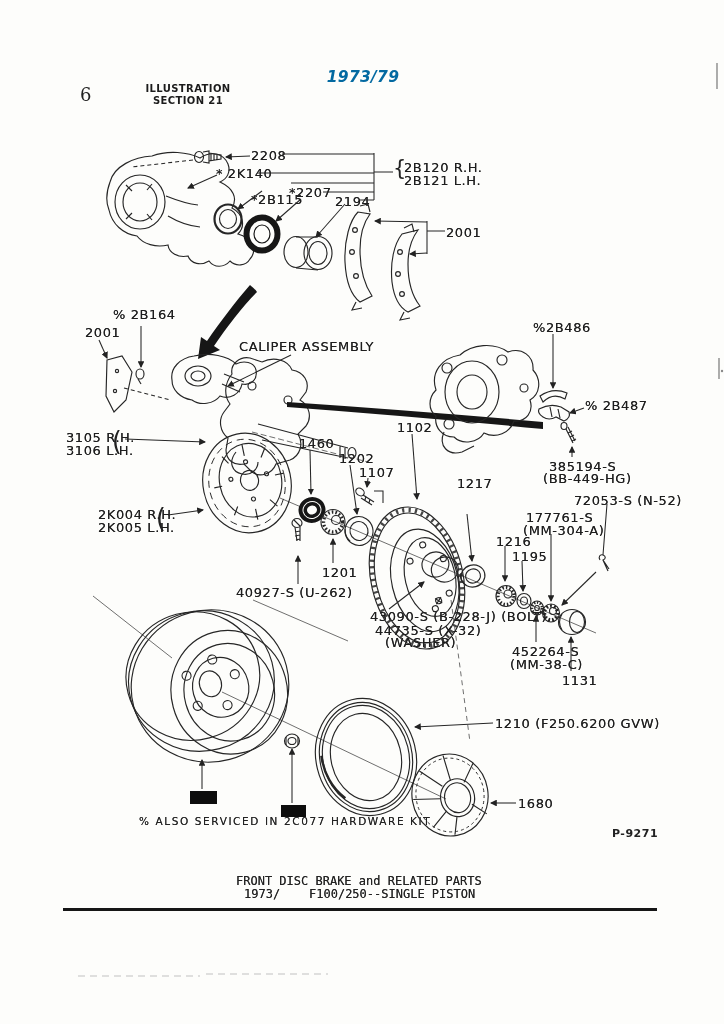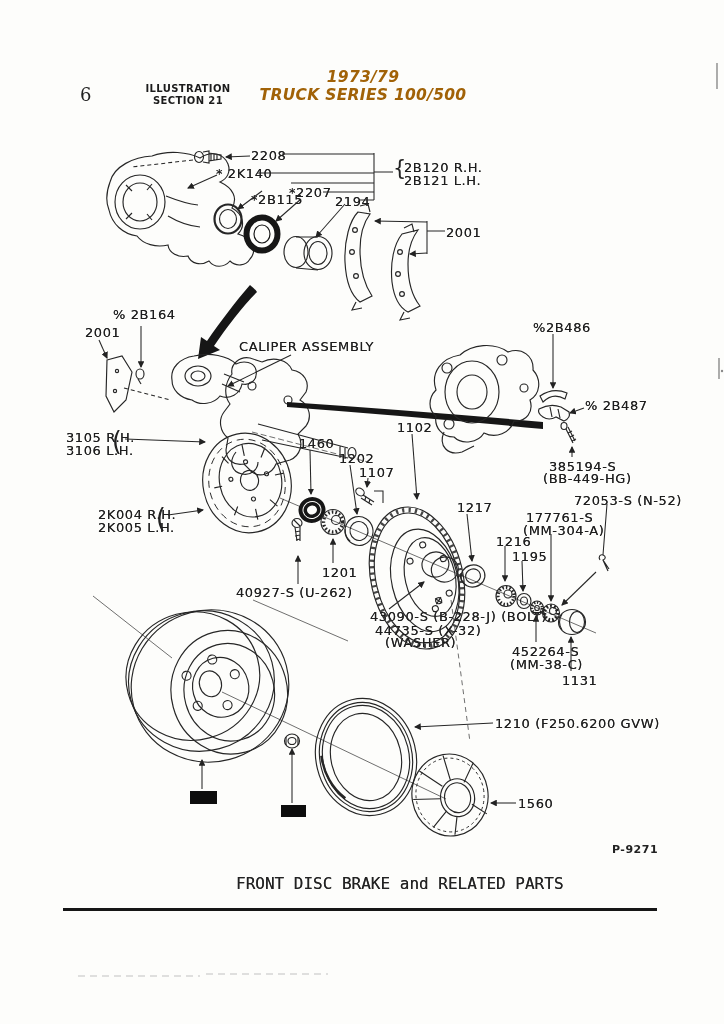--- a/index.html
+++ b/index.html
@@ -7,27 +7,27 @@
         font-family:"DejaVu Sans",sans-serif;color:#1c1c1c;}
   .lbl{position:absolute;font-size:13px;letter-spacing:.6px;white-space:nowrap;
        color:#1e1e1e;text-shadow:0 0 .4px #444;}
   .brace{position:absolute;color:#222;font-family:"DejaVu Sans",sans-serif;line-height:1;}
   .pageno{position:absolute;left:80px;top:84px;font-family:"DejaVu Serif",serif;
           font-size:18px;color:#222;}
   .section{position:absolute;left:138px;top:83px;width:100px;text-align:center;
            font-size:10px;font-weight:bold;letter-spacing:.4px;line-height:12px;color:#1b1b1b;}
   .title{position:absolute;left:256px;top:68px;width:214px;text-align:center;
          font-size:15.5px;font-weight:bold;font-style:italic;letter-spacing:.3px;
-         line-height:18px;color:#a16207;}
+         line-height:18px;color:#0369a1;}
   .footnote{position:absolute;font-size:10.5px;letter-spacing:1.6px;color:#222;white-space:nowrap;
             text-shadow:0 0 .4px #555;}
-  .caption{position:absolute;font-family:"DejaVu Sans Mono",monospace;font-size:16px;
+  .caption{position:absolute;font-family:"DejaVu Sans Mono",monospace;font-size:12px;
            color:#222;white-space:pre;text-shadow:0 0 .4px #555;}
   .plate{position:absolute;left:612px;top:827px;font-size:11px;font-weight:bold;
-         letter-spacing:.5px;color:#222;margin-top:16px;}
+         letter-spacing:.5px;color:#222;}
   .rule{position:absolute;left:63px;top:908px;width:594px;height:3px;background:#161616;}
   svg{position:absolute;left:0;top:0;}
   svg .ln{stroke:#262626;stroke-width:1.05;fill:none;}
   svg .pt{stroke:#262626;stroke-width:1.15;fill:none;}
   svg .thin{stroke:#4a4a4a;stroke-width:.8;fill:none;}
 </style>
 </head>
 <body>
 
 <div class="page">
@@ -333,21 +333,20 @@
     <path d="M78,976 H200 M206,974 H328" stroke="#c2c2c2" stroke-width="1.2" stroke-dasharray="7,5" fill="none"></path>
   </svg>
 
   <div class="pageno">6</div>
   <div class="section">
     <div>ILLUSTRATION</div>
     <div>SECTION 21</div>
   </div>
   <div class="title">
     <div>1973/79</div>
-    <div>TRUCK SERIES 100/500</div>
   </div>
 
   <div class="lbl" style="left:251px;top:148px">2208</div>
   <div class="lbl" style="left:216px;top:166px">* 2K140</div>
   <div class="lbl" style="left:251px;top:192px">*2B115</div>
   <div class="lbl" style="left:289px;top:185px">*2207</div>
   <div class="lbl" style="left:335px;top:194px">2194</div>
   <div class="brace" style="left:393px;top:158px;font-size:21px">{</div>
   <div class="lbl" style="left:404px;top:160px">2B120 R.H.</div>
   <div class="lbl" style="left:404px;top:173px">2B121 L.H.</div>
@@ -359,37 +358,39 @@
   <div class="lbl" style="left:585px;top:398px">% 2B487</div>
   <div class="lbl" style="left:66px;top:430px">3105 R.H.</div>
   <div class="lbl" style="left:66px;top:443px">3106 L.H.</div>
   <div class="brace" style="left:112px;top:429px;font-size:25px;transform:scaleY(1.05)">(</div>
   <div class="lbl" style="left:397px;top:420px">1102</div>
   <div class="lbl" style="left:299px;top:436px">1460</div>
   <div class="lbl" style="left:339px;top:451px">1202</div>
   <div class="lbl" style="left:359px;top:465px">1107</div>
   <div class="lbl" style="left:549px;top:459px">385194-S</div>
   <div class="lbl" style="left:543px;top:471px">(BB-449-HG)</div>
-  <div class="lbl" style="left:457px;top:500px">1217</div>
+  <div class="lbl" style="left:457px;top:476px">1217</div>
   <div class="lbl" style="left:574px;top:493px">72053-S (N-52)</div>
   <div class="lbl" style="left:98px;top:507px">2K004 R.H.</div>
   <div class="lbl" style="left:98px;top:520px">2K005 L.H.</div>
   <div class="brace" style="left:156px;top:506px;font-size:25px;transform:scaleY(1.05)">(</div>
   <div class="lbl" style="left:526px;top:510px">177761-S</div>
   <div class="lbl" style="left:523px;top:523px">(MM-304-A)</div>
   <div class="lbl" style="left:496px;top:534px">1216</div>
   <div class="lbl" style="left:512px;top:549px">1195</div>
   <div class="lbl" style="left:322px;top:565px">1201</div>
   <div class="lbl" style="left:236px;top:585px">40927-S (U-262)</div>
   <div class="lbl" style="left:370px;top:609px">43090-S (B-228-J) (BOLT)</div>
   <div class="lbl" style="left:375px;top:623px">44735-S (X-32)</div>
   <div class="lbl" style="left:385px;top:635px">(WASHER)</div>
   <div class="lbl" style="left:512px;top:644px">452264-S</div>
   <div class="lbl" style="left:510px;top:657px">(MM-38-C)</div>
   <div class="lbl" style="left:562px;top:673px">1131</div>
   <div class="lbl" style="left:495px;top:716px">1210 (F250.6200 GVW)</div>
-  <div class="lbl" style="left:518px;top:796px">1560</div>
-
+  <div class="lbl" style="left:518px;top:796px">1680</div>
+
+  <div class="footnote" style="left:139px;top:815px">% ALSO SERVICED IN 2C077 HARDWARE KIT</div>
   <div class="plate">P-9271</div>
   <div class="caption" style="left:236px;top:874px">FRONT DISC BRAKE and RELATED PARTS</div>
+  <div class="caption" style="left:244px;top:887px">1973/    F100/250--SINGLE PISTON</div>
   <div class="rule"></div>
 
 </div>
 
 </body></html>

